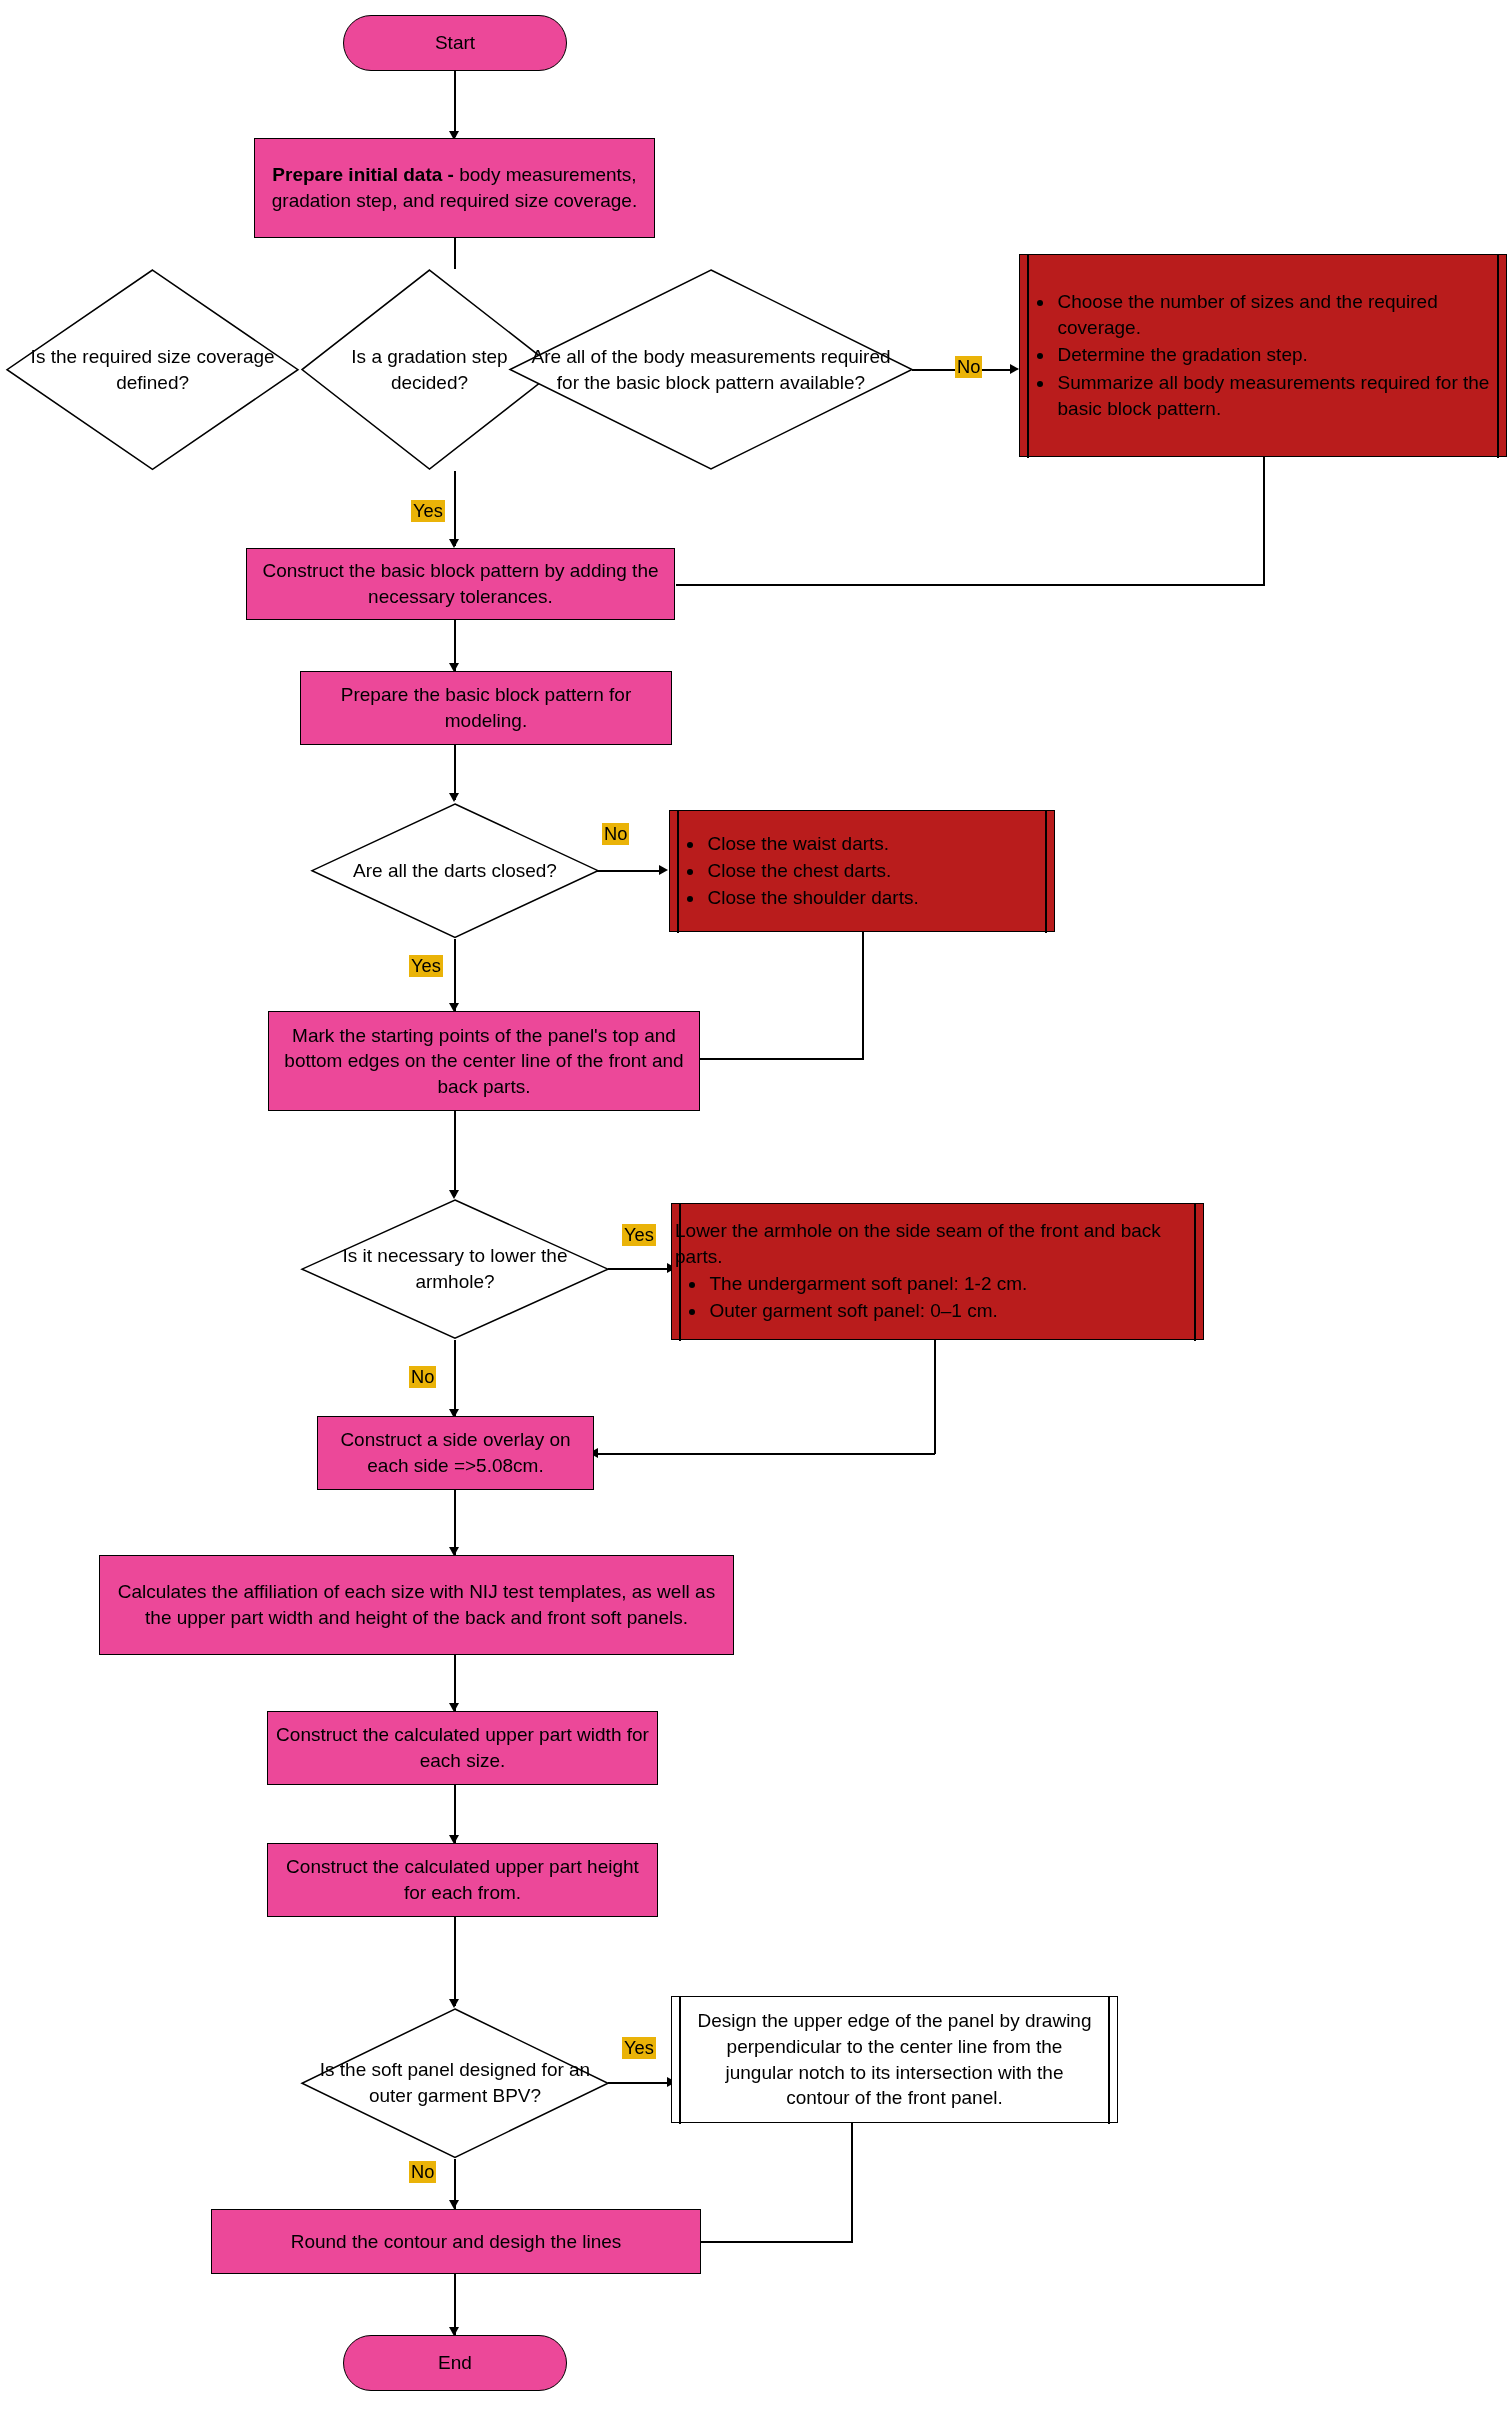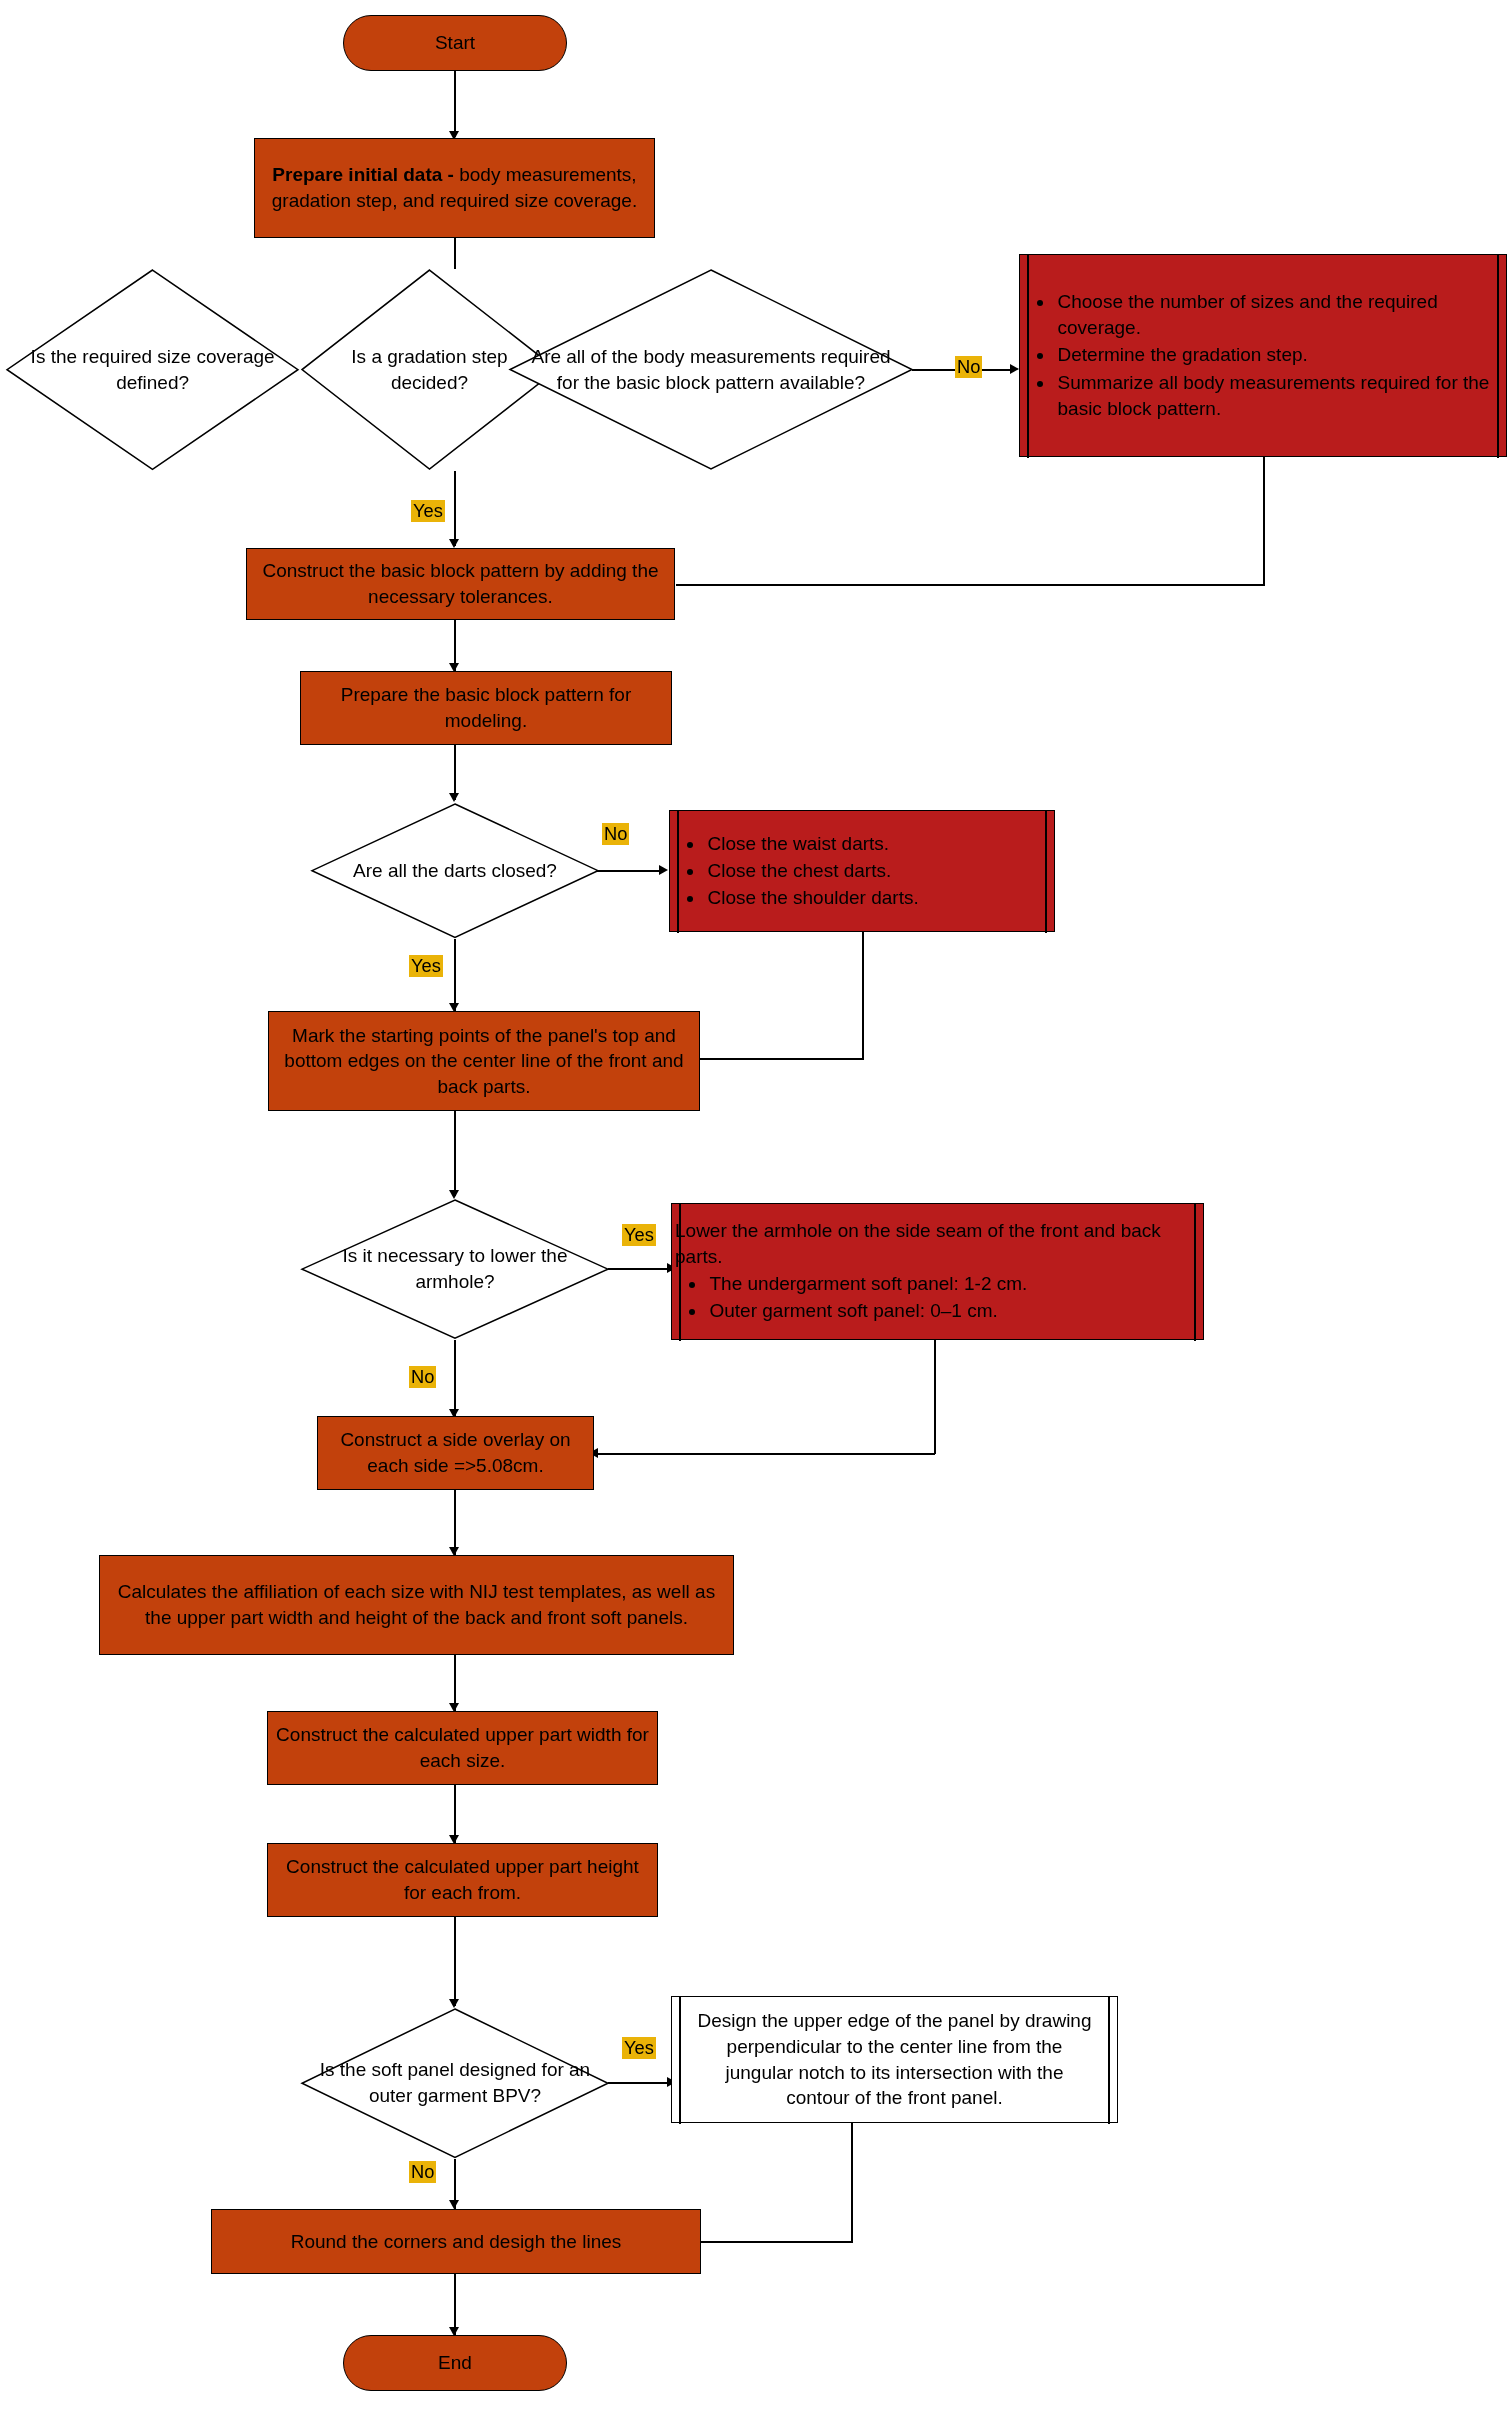--- a/index.html
+++ b/index.html
@@ -18,21 +18,21 @@
     background: #ffffff;
     overflow: hidden;
   }
   .node {
     position: absolute;
     box-sizing: border-box;
     display: flex;
     align-items: center;
     justify-content: center;
     text-align: center;
-    background: #c2410c;
+    background: #ec4899;
     border: 1.5px solid #000000;
     line-height: 1.35;
   }
   .proc {
     font-size: 19px;
     padding: 4.1px 7.1px;
   }
   .terminator {
     border-radius: 61px;
     font-size: 19px;
@@ -322,21 +322,21 @@
 
   <div class="edge edge-v" style="left:851px; top:2123px; width:1.5px; height:119px;"></div>
   <div class="edge edge-h" style="left:701px; top:2241px; width:152px;"></div>
   <div class="arrow-left" style="left:692px; top:2236px;"></div>
 
   <div class="edge edge-v" style="left:454px; top:2159px; height:51px;"></div>
   <div class="arrow-down" style="left:449px; top:2200px;"></div>
   <div class="elabel" style="left:409px; top:2161px;">No</div>
 
   <div class="node proc" style="left:211px; top:2209px; width:490px; height:65px;">
-    <span>Round the corners and desigh the lines</span>
+    <span>Round the contour and desigh the lines</span>
   </div>
   <div class="edge edge-v" style="left:454px; top:2274px; height:61px;"></div>
   <div class="arrow-down" style="left:449px; top:2327px;"></div>
 
   <div class="node terminator" style="left:343px; top:2335px; width:224px; height:56px;">
     <span>End</span>
   </div>
 
 </div>
 

